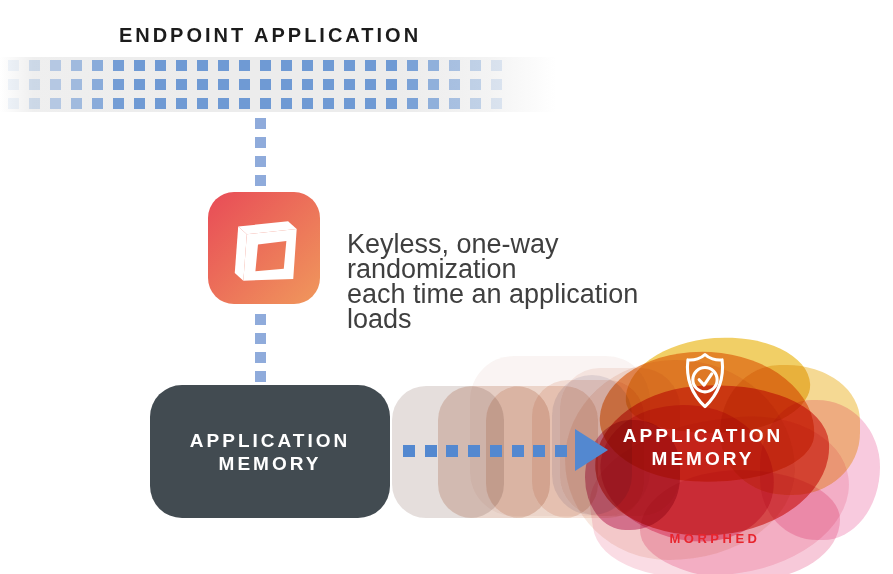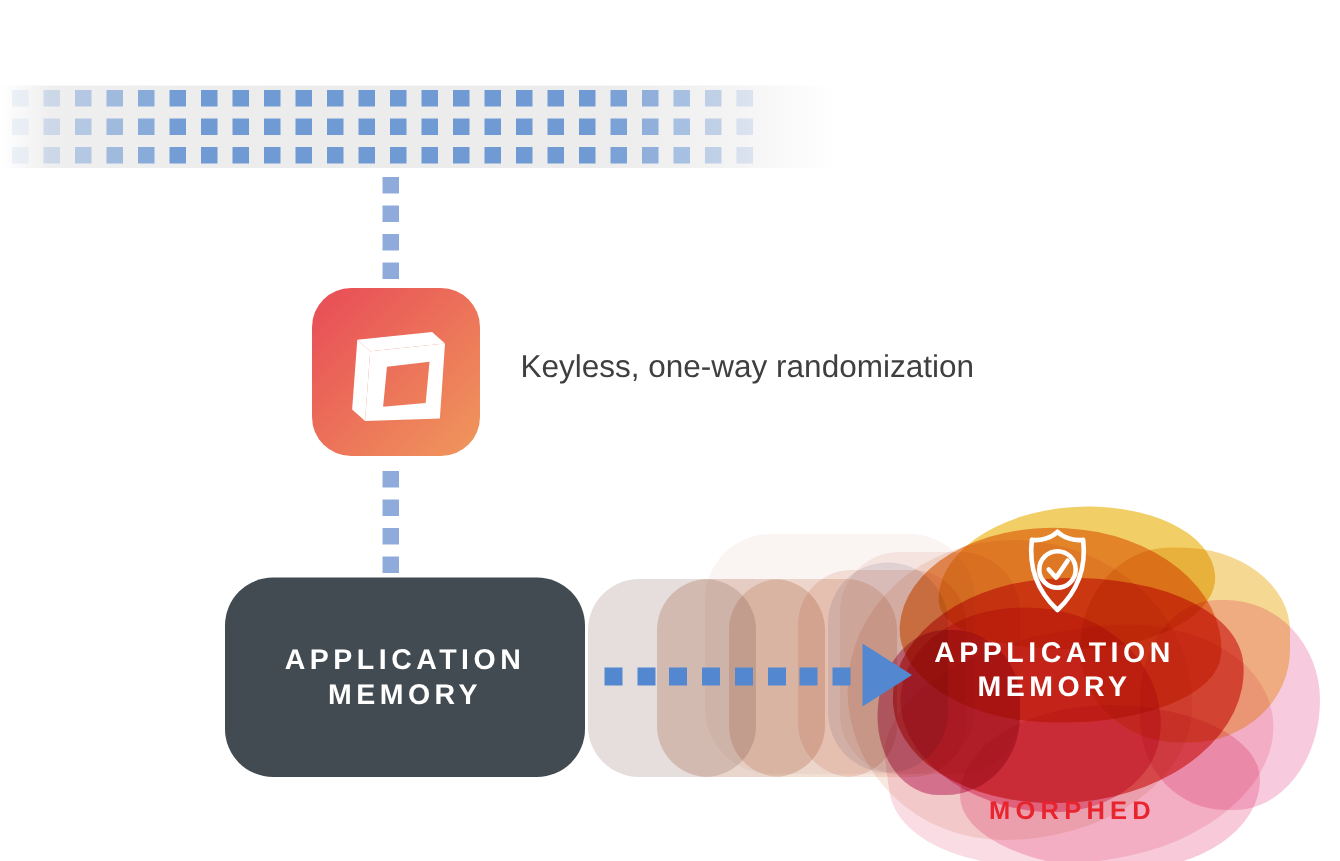--- a/index.html
+++ b/index.html
@@ -26,21 +26,21 @@
   .app-icon{
     left:208px;top:192px;width:112px;height:112px;border-radius:26px;
     background:linear-gradient(135deg,var(--grad-start,#e84b57) 0%,var(--grad-end,#f0985c) 100%);
     display:flex;align-items:center;justify-content:center;
   }
   .app-icon svg{width:86px;height:86px;display:block;}
 
   
   .caption{
     left:347px;top:232px;width:320px;
-    font-size:21px;line-height:25px;color:var(--caption-c,#3f3f3f);
+    font-size:27px;line-height:25px;color:var(--caption-c,#3f3f3f);
   }
 
   
   .orig-box{
     left:150px;top:385px;width:240px;height:133px;border-radius:32px;
     background:var(--box-dark,#424b51);
     display:flex;flex-direction:column;align-items:center;justify-content:center;
     color:#fff;font-size:19px;font-weight:600;letter-spacing:3px;line-height:23px;text-align:center;
     z-index:3;
   }
@@ -80,28 +80,29 @@
   }
 
   
   .shield{left:678px;top:350px;width:54px;height:66px;z-index:5;}
   .morphed-text{
     left:598px;top:424px;width:210px;text-align:center;z-index:5;
     color:#fff;font-size:19px;font-weight:600;letter-spacing:3px;line-height:23px;
   }
   .morphed-label{
     left:615px;top:531px;width:200px;text-align:center;z-index:5;
-    font-size:17px;font-weight:700;letter-spacing:3.5px;color:var(--morphed-red,#e8252e);
+    font-size:13px;font-weight:700;letter-spacing:3.5px;color:var(--morphed-red,#e8252e);
   }
 </style>
 </head>
 <body>
 
 <div class="canvas">
 
+  <div class="abs title">ENDPOINT APPLICATION</div>
 
   <div class="abs band-strip"></div>
   <div class="abs" id="band-squares" style="left:0;top:0;">
       <div class="px" style="left: 8px; top: 60px; width: 11px; height: 11px; background: rgb(111, 154, 212); opacity: 0.1;"></div>
       <div class="px" style="left: 8px; top: 79px; width: 11px; height: 11px; background: rgb(111, 154, 212); opacity: 0.1;"></div>
       <div class="px" style="left: 8px; top: 98px; width: 11px; height: 11px; background: rgb(111, 154, 212); opacity: 0.1;"></div>
       <div class="px" style="left: 29px; top: 60px; width: 11px; height: 11px; background: rgb(111, 154, 212); opacity: 0.27;"></div>
       <div class="px" style="left: 29px; top: 79px; width: 11px; height: 11px; background: rgb(111, 154, 212); opacity: 0.27;"></div>
       <div class="px" style="left: 29px; top: 98px; width: 11px; height: 11px; background: rgb(111, 154, 212); opacity: 0.27;"></div>
       <div class="px" style="left: 50px; top: 60px; width: 11px; height: 11px; background: rgb(111, 154, 212); opacity: 0.45;"></div>
@@ -188,20 +189,21 @@
       <g fill="#ffffff">
         <polygon points="30,34 88,28 78,19 20,25"></polygon>
         <polygon points="30,34 20,25 16,79 26,88"></polygon>
         <path fill-rule="evenodd" d="M30,34 L88,28 L84,86 L26,88 Z M43,46 L76,42 L73,74 L40,77 Z"></path>
       </g>
     </svg>
   </div>
 
   <div class="abs caption">
     <div>Keyless, one-way randomization</div>
+    <div>each time an application loads</div>
   </div>
 
   <div class="blend-group abs">
     <div class="g1"></div>
     <div class="g2"></div>
     <div class="g3"></div>
     <div class="g4"></div>
     <div class="g5"></div>
     <div class="g6"></div>
     <div class="g7"></div>

